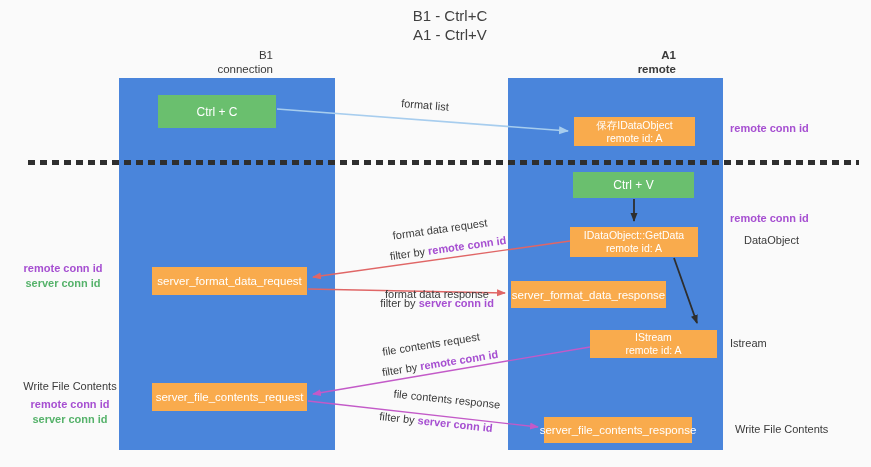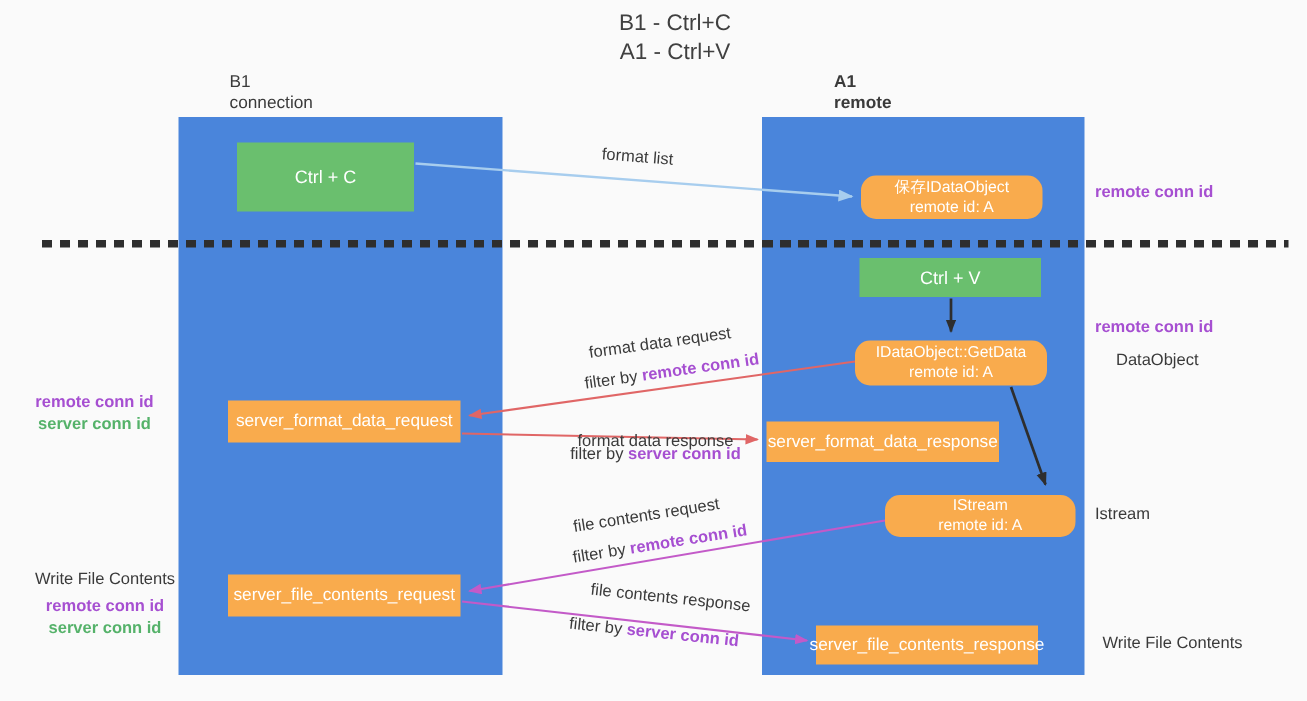--- a/index.html
+++ b/index.html
@@ -2,21 +2,21 @@
 <html style="--background: #fafafa; --column-blue: #4a85db; --box-green: #6abf6e; --box-orange: #f9ab4d; --arrow-light-blue: #a7cdee; --arrow-black: #2e2e2e; --arrow-red: #e06666; --arrow-magenta: #c35ac8; --text-purple: #a64fd1; --text-green: #55b26a;"><head>
 <meta charset="utf-8">
 <style>
   html,body{margin:0;padding:0;}
   body{font-family:"Liberation Sans", sans-serif;}
   .canvas{position:relative;width:871px;height:467px;background:var(--background,#fafafa);overflow:hidden;}
 
   .title{position:absolute;left:360px;top:6px;width:180px;text-align:center;
          font-size:15px;color:#404040;line-height:19px;z-index:4;}
 
-  .chead{position:absolute;width:120px;text-align:left;font-size:11.5px;color:#3a3a3a;line-height:14px;z-index:4;}
+  .chead{position:absolute;width:120px;text-align:right;font-size:11.5px;color:#3a3a3a;line-height:14px;z-index:4;}
 
   .column{position:absolute;top:78px;height:372px;background:var(--column-blue,#4a85db);z-index:1;}
   .col-left{left:119px;width:216px;}
   .col-right{left:508px;width:215px;}
 
   .dashed{position:absolute;left:28px;top:160px;width:831px;height:5px;z-index:3;
           background:repeating-linear-gradient(90deg,var(--arrow-black,#2e2e2e) 0 7px,transparent 7px 12px);}
 
   svg.arrows{position:absolute;left:0;top:0;z-index:2;pointer-events:none;}
   .st-blue{stroke:var(--arrow-light-blue,#a7cdee);stroke-width:1.6;}
@@ -25,21 +25,21 @@
   .st-mag{stroke:var(--arrow-magenta,#c35ac8);stroke-width:1.4;}
   .mk-blue{fill:var(--arrow-light-blue,#a7cdee);}
   .mk-black{fill:var(--arrow-black,#2e2e2e);}
   .mk-red{fill:var(--arrow-red,#e06666);}
   .mk-mag{fill:var(--arrow-magenta,#c35ac8);}
 
   .box{position:absolute;display:flex;flex-direction:column;align-items:center;justify-content:center;
        color:#fff;z-index:4;text-align:center;}
   .box.green{background:var(--box-green,#6abf6e);font-size:12px;}
   .box.orange{background:var(--box-orange,#f9ab4d);font-size:11.5px;}
-  .box.two{font-size:10.5px;line-height:13px;border-radius:10px;}
+  .box.two{font-size:10.5px;line-height:13px;}
 
   .slabel{position:absolute;font-size:11px;color:#3a3a3a;z-index:4;white-space:nowrap;line-height:15px;}
   .slabel.centerblk{text-align:center;white-space:normal;}
   .purpletx{color:var(--text-purple,#a64fd1);font-weight:bold;}
   .greentx{color:var(--text-green,#55b26a);font-weight:bold;}
 
   .alabel{position:absolute;width:180px;text-align:center;font-size:11px;color:#3a3a3a;z-index:4;white-space:nowrap;}
 </style>
 </head>
 <body>
@@ -82,21 +82,21 @@
     </defs>
     <line class="st-blue" x1="277" y1="109" x2="568" y2="131" marker-end="url(#mBlue)"></line>
     <line class="st-black" x1="634" y1="199" x2="634" y2="221" marker-end="url(#mBlack)"></line>
     <line class="st-black" x1="674" y1="258" x2="697" y2="323" marker-end="url(#mBlack)"></line>
     <line class="st-red" x1="570" y1="241" x2="313" y2="277" marker-end="url(#mRed)"></line>
     <line class="st-red" x1="308" y1="289" x2="505" y2="293" marker-end="url(#mRed)"></line>
     <line class="st-mag" x1="590" y1="347" x2="313" y2="394" marker-end="url(#mMag)"></line>
     <line class="st-mag" x1="308" y1="401" x2="538" y2="427" marker-end="url(#mMag)"></line>
   </svg>
 
-  <div class="box green" style="left:158px;top:95px;width:118px;height:46px;text-align:center;">
+  <div class="box green" style="left:158px;top:95px;width:118px;height:33px;text-align:center;">
     <span>Ctrl + C</span>
   </div>
 
   <div class="box orange two" style="left:574px;top:117px;width:121px;height:29px;">
     <span>保存IDataObject</span>
     <span>remote id: A</span>
   </div>
 
   <div class="box green" style="left:573px;top:172px;width:121px;height:26px;">
     <span>Ctrl + V</span>

